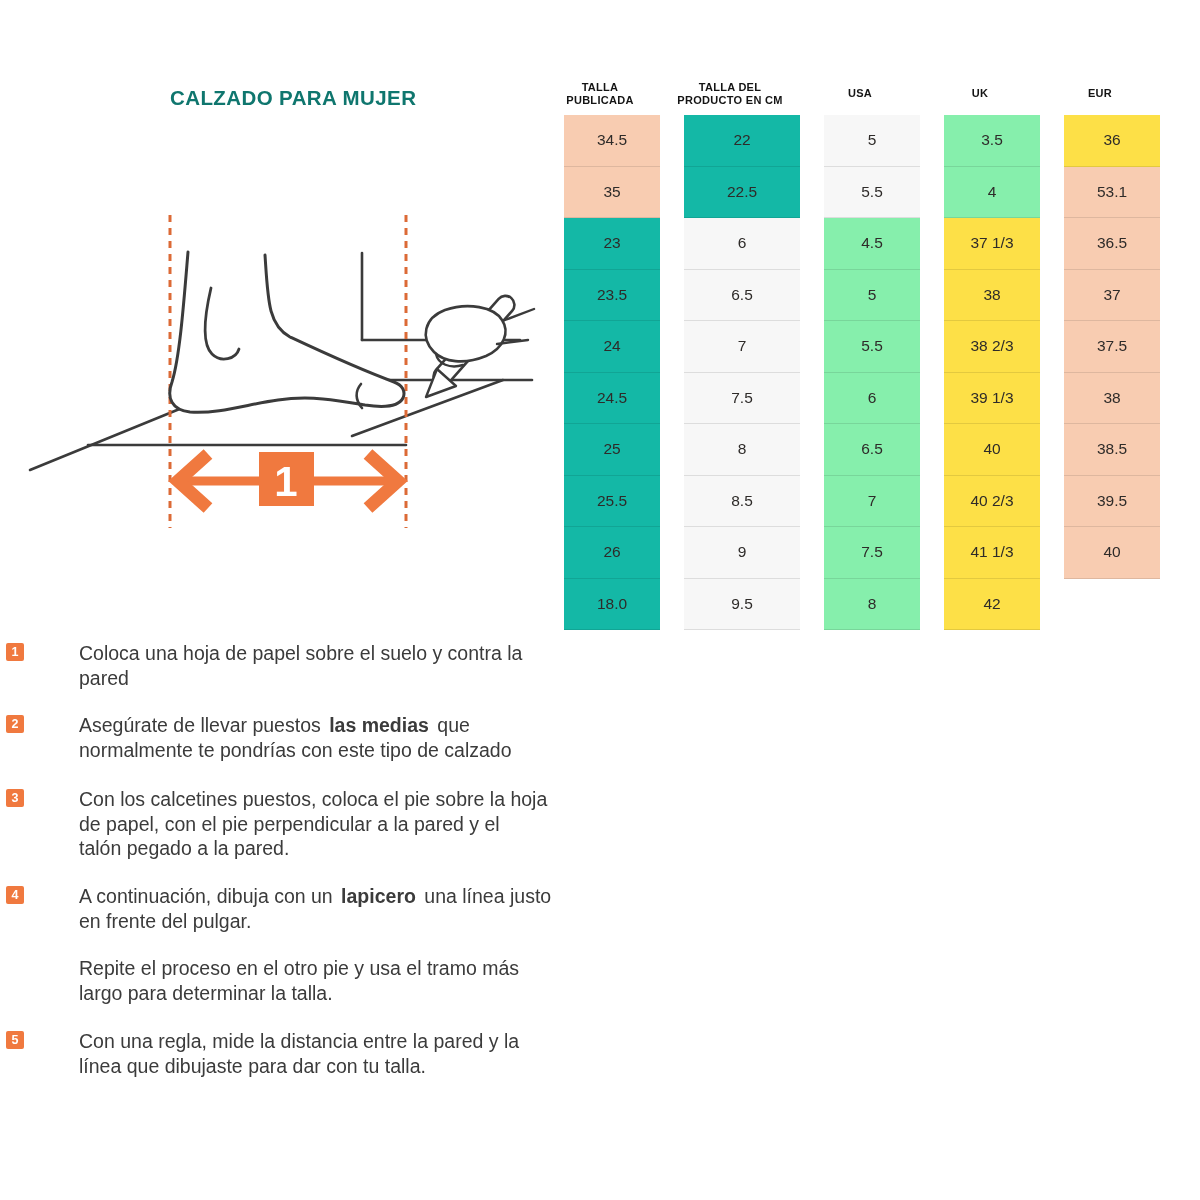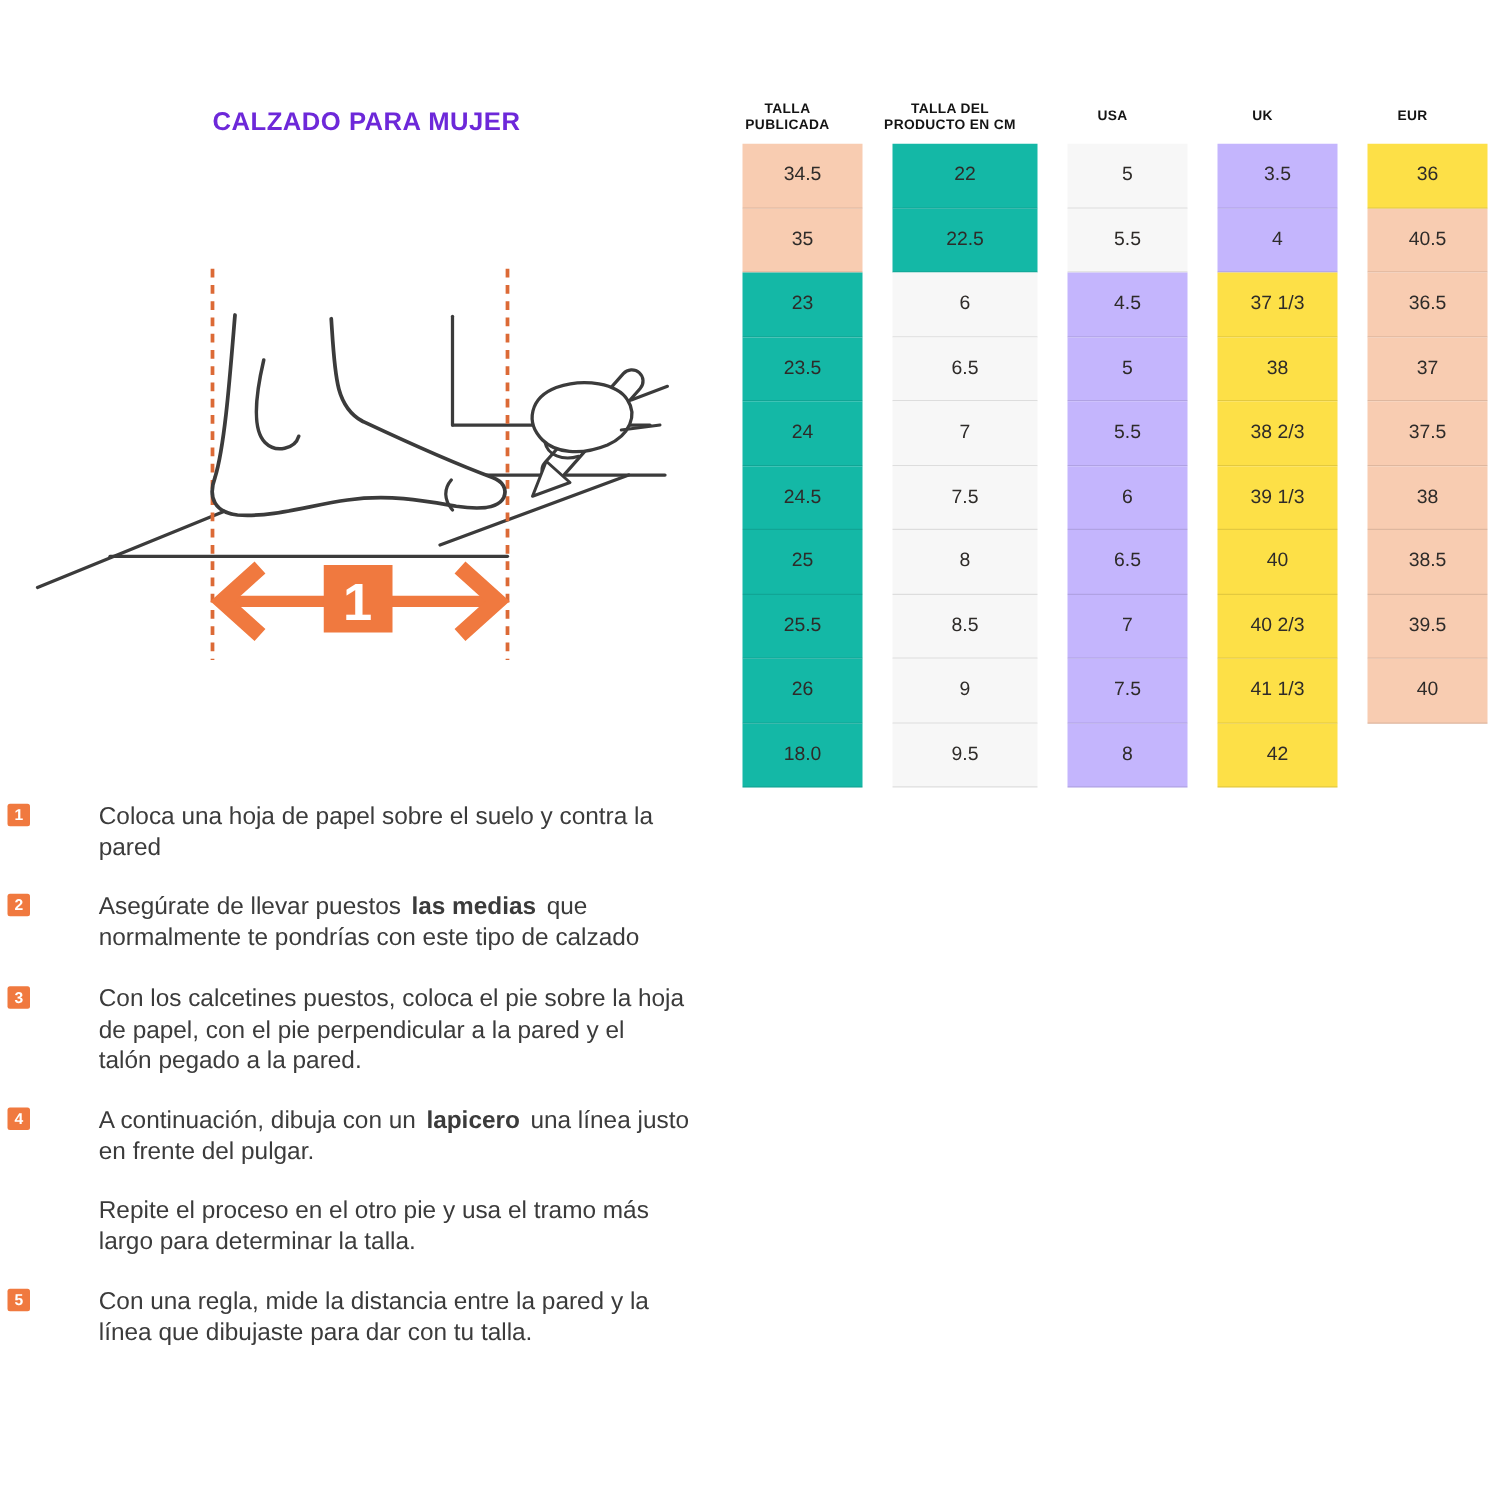--- a/index.html
+++ b/index.html
@@ -3,41 +3,41 @@
 <meta charset="utf-8">
 <style>
   html,body{margin:0;padding:0;}
   body{
     width:1200px;height:1200px;position:relative;background:#ffffff;
     font-family:"Liberation Sans", sans-serif;color:#333;overflow:hidden;
   }
   
   .page-title{
     position:absolute;left:170px;top:86px;width:240px;text-align:center;
-    font-size:20.5px;font-weight:bold;letter-spacing:.4px;color:#6d28d9;white-space:nowrap;
+    font-size:20.5px;font-weight:bold;letter-spacing:.4px;color:#0f766e;white-space:nowrap;
   }
   
   .size-table{
-    position:absolute;left:570px;top:72px;
+    position:absolute;left:540px;top:72px;
     display:grid;grid-template-columns:120px 140px 120px 120px 120px;
     grid-template-rows:43px repeat(10,51.5px);
   }
   .hcell{
     display:flex;align-items:center;justify-content:center;text-align:center;
     font-size:11px;font-weight:bold;line-height:13px;color:#141414;
     letter-spacing:.3px;white-space:pre-line;
   }
   .bcell{
     display:flex;align-items:center;justify-content:center;
     font-size:15.5px;color:#2e2b29;border-bottom:1.5px solid rgba(0,0,0,.10);margin-left:24px;
   }
   .col0{background:#F8CCB1;}
   .col1{background:#14b8a6;}
   .col2{background:#F7F7F7;}
-  .col3{background:#c4b5fd;}
+  .col3{background:#86efac;}
   .col4{background:#fde047;}
   
   .illustration{position:absolute;left:0;top:195px;}
   
   .instructions{position:absolute;left:0;top:0;width:620px;height:1200px;}
   .instr-item{position:absolute;left:0;width:614px;}
   .badge{
     position:absolute;left:6px;top:2px;width:18px;height:18px;border-radius:2px;
     background:#F0793F;color:#fff;font-size:12.5px;font-weight:bold;
     display:flex;align-items:center;justify-content:center;
@@ -64,21 +64,21 @@
     <div class="hcell">EUR</div>
     <div class="bcell col0">34.5</div>
     <div class="bcell col1">22</div>
     <div class="bcell col2">5</div>
     <div class="bcell col3">3.5</div>
     <div class="bcell col4">36</div>
     <div class="bcell col0">35</div>
     <div class="bcell col1">22.5</div>
     <div class="bcell col2">5.5</div>
     <div class="bcell col3">4</div>
-    <div class="bcell col0">40.5</div>
+    <div class="bcell col0">53.1</div>
     <div class="bcell col1">23</div>
     <div class="bcell col2">6</div>
     <div class="bcell col3">4.5</div>
     <div class="bcell col4">37 1/3</div>
     <div class="bcell col0">36.5</div>
     <div class="bcell col1">23.5</div>
     <div class="bcell col2">6.5</div>
     <div class="bcell col3">5</div>
     <div class="bcell col4">38</div>
     <div class="bcell col0">37</div>

